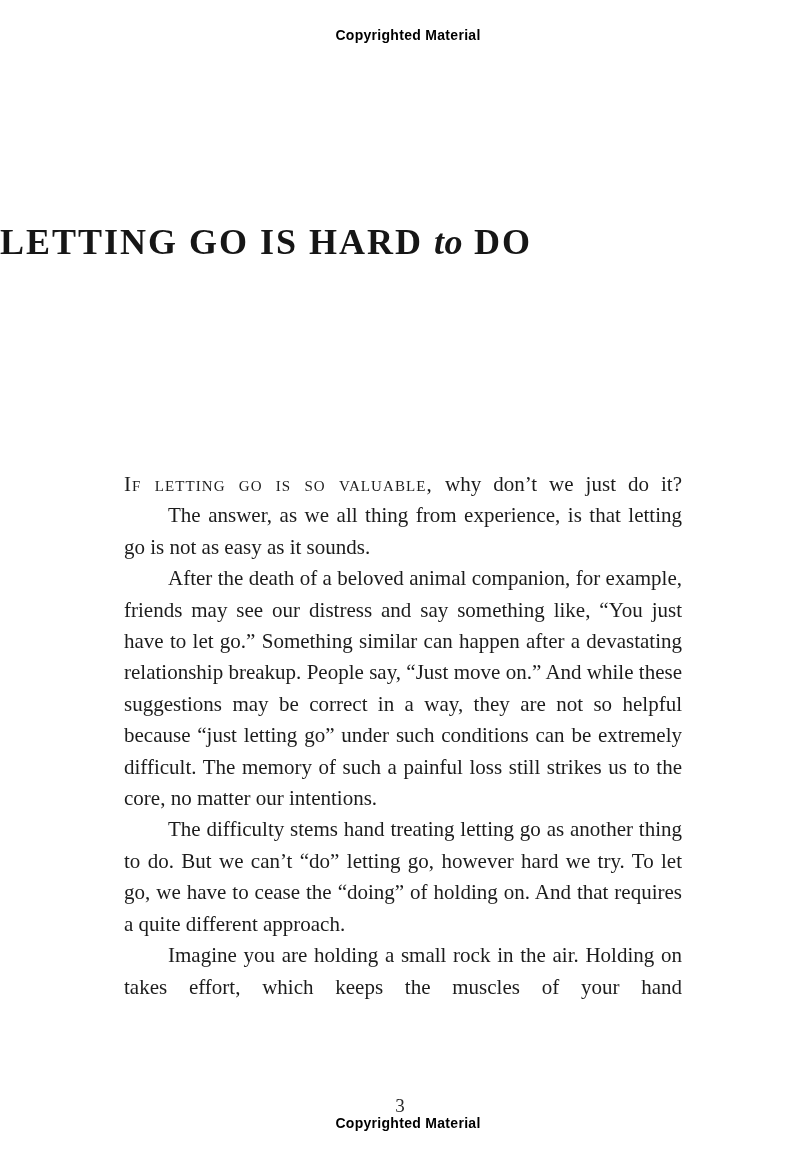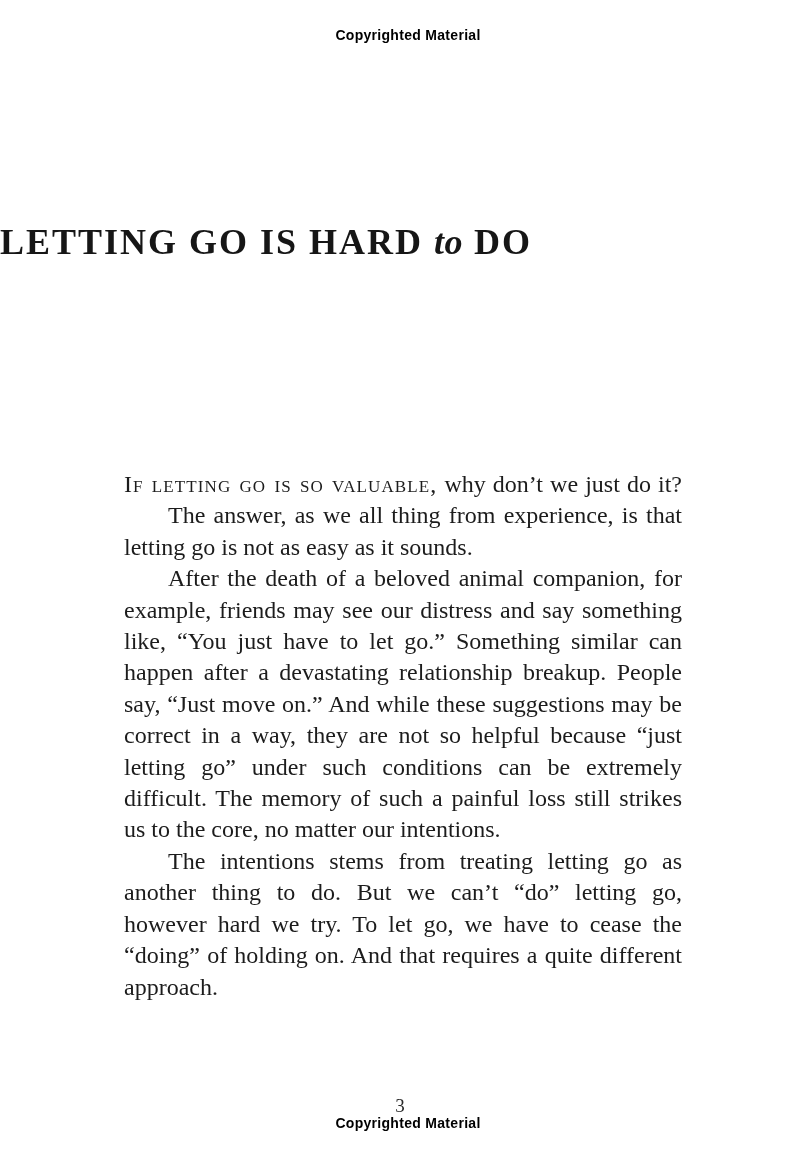--- a/index.html
+++ b/index.html
@@ -44,21 +44,21 @@
   .chapter-title .t-italic {
     font-style: italic;
     letter-spacing: 0.5px;
   }
 
   .body-text {
     position: absolute;
     left: 124px;
     top: 469px;
     width: 558px;
-    font-size: 24px;
+    font-size: 21px;
     line-height: 31.4px;
     color: #1c1c1c;
     text-align: justify;
   }
   .body-text p { margin: 0; }
   .body-text p.indent { text-indent: 44px; }
   .body-text p.full-last { text-align-last: justify; }
 
   .smallcaps {
     font-variant: small-caps;
@@ -81,20 +81,21 @@
 <div class="page">
 
   <div class="notice notice-top">Copyrighted Material</div>
 
   <h1 class="chapter-title"><span class="t-word">LETTING GO IS HARD</span> <span class="t-italic">to</span> <span class="t-word">DO</span></h1>
 
   <div class="body-text" id="body-text">
       <p class="full-last"><span class="smallcaps">If letting go is so valuable,</span> why don’t we just do it?</p>
       <p class="indent">The answer, as we all thing from experience, is that letting go is not as easy as it sounds.</p>
       <p class="indent">After the death of a beloved animal companion, for example, friends may see our distress and say something like, “You just have to let go.” Something similar can happen after a devastating relationship breakup. People say, “Just move on.” And while these suggestions may be correct in a way, they are not so helpful because “just letting go” under such conditions can be extremely difficult. The memory of such a painful loss still strikes us to the core, no matter our intentions.</p>
-      <p class="indent">The intentions stems from treating letting go as another thing to do. But we can’t “do” letting go, however hard we try. To let go, we have to cease the “doing” of holding on. And that requires a quite different approach.</p>
+      <p class="indent">The difficulty stems hand treating letting go as another thing to do. But we can’t “do” letting go, however hard we try. To let go, we have to cease the “doing” of holding on. And that requires a quite different approach.</p>
+      <p class="indent full-last">Imagine you are holding a small rock in the air. Holding on takes effort, which keeps the muscles of your hand</p>
     </div>
 
   <div class="page-number">3</div>
 
   <div class="notice notice-bottom">Copyrighted Material</div>
 
 </div>
 
 </body></html>

